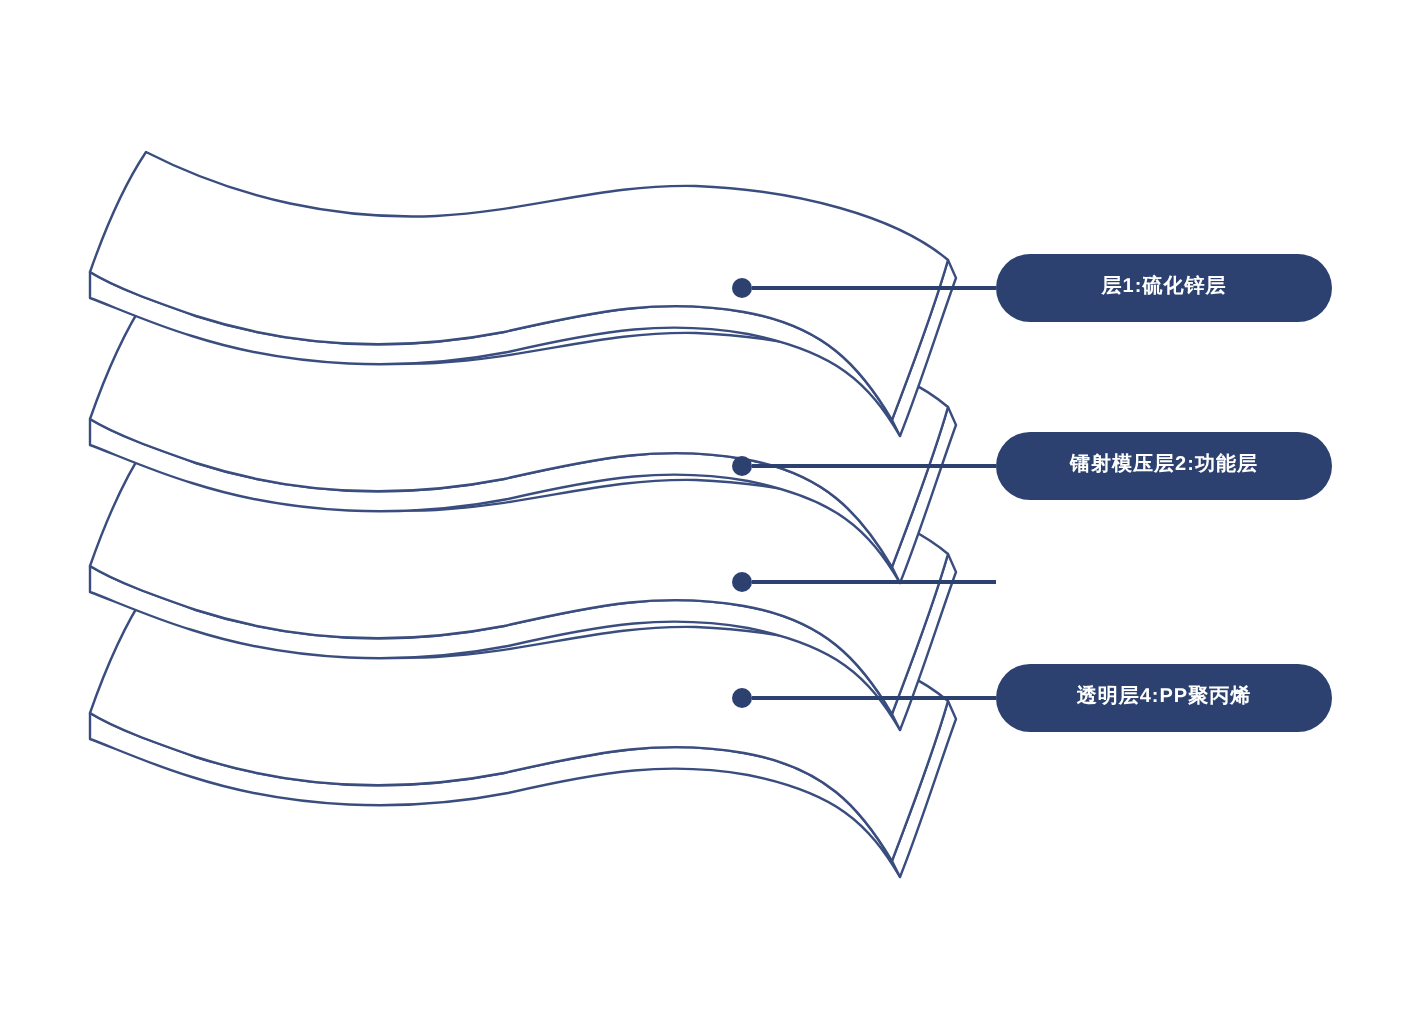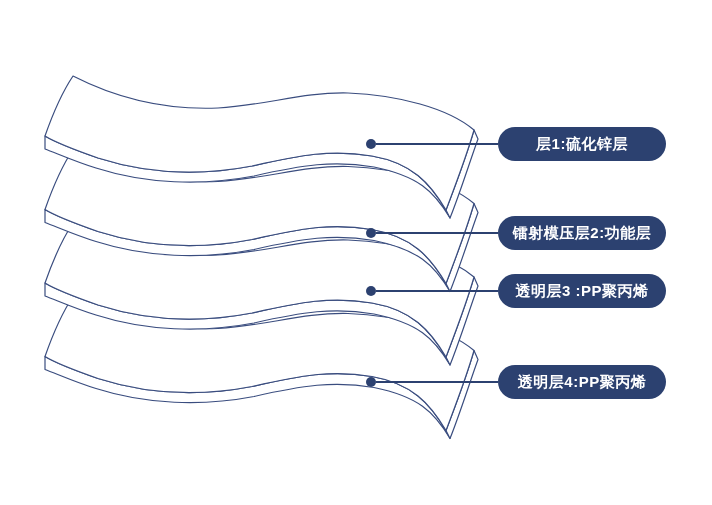--- a/index.html
+++ b/index.html
@@ -42,21 +42,21 @@
     flex:none;
     width:122px;height:1.5px;
     background:var(--leader);
   }
   .pill{
     flex:none;
     width:168px;height:34px;
     border-radius:17px;
     background:var(--pill);
     color:var(--label-text);
-    font-size:15px;
+    font-size:10px;
     font-weight:bold;
     line-height:34px;
     text-align:center;
     letter-spacing:0.5px;
     white-space:nowrap;
   }
 </style>
 </head>
 <body>
 
@@ -88,22 +88,21 @@
 
   <div class="callout" style="top:216px">
     <span class="dot"></span>
     <span class="leader"></span>
     <div class="pill">镭射模压层2:功能层</div>
   </div>
 
   <div class="callout" style="top:274px">
     <span class="dot"></span>
     <span class="leader"></span>
-    <div class="pill">透明层3 :PP聚丙烯</div>
   </div>
 
-  <div class="callout" style="top:365px">
+  <div class="callout" style="top:332px">
     <span class="dot"></span>
     <span class="leader"></span>
     <div class="pill">透明层4:PP聚丙烯</div>
   </div>
 
 </div>
 
 </body></html>

